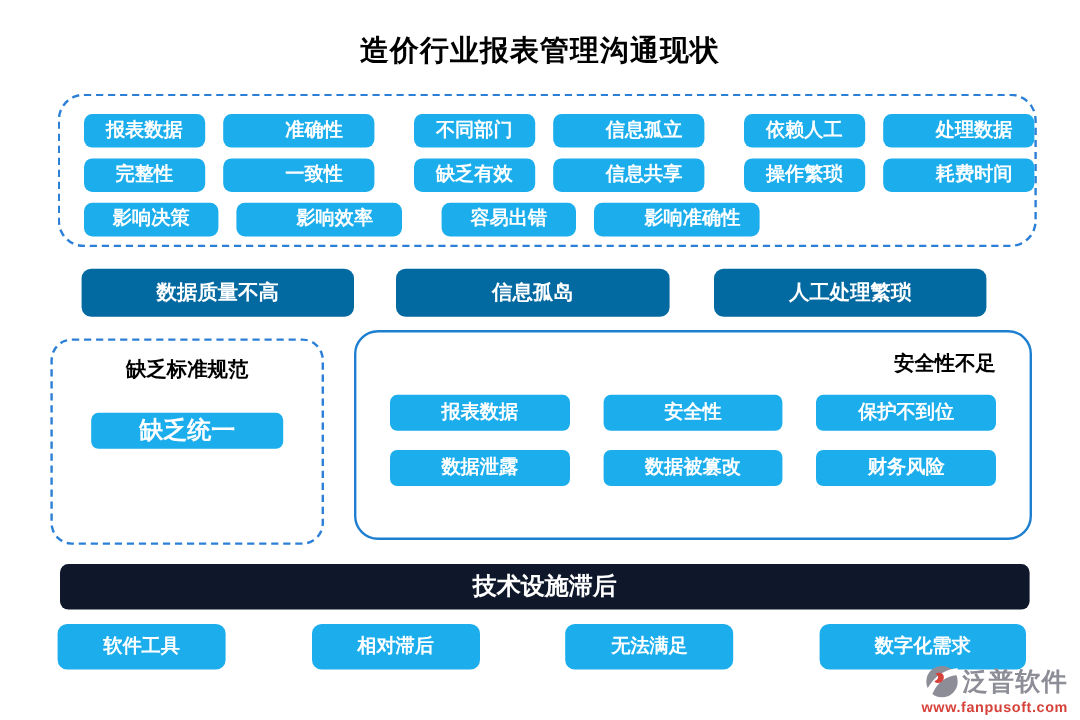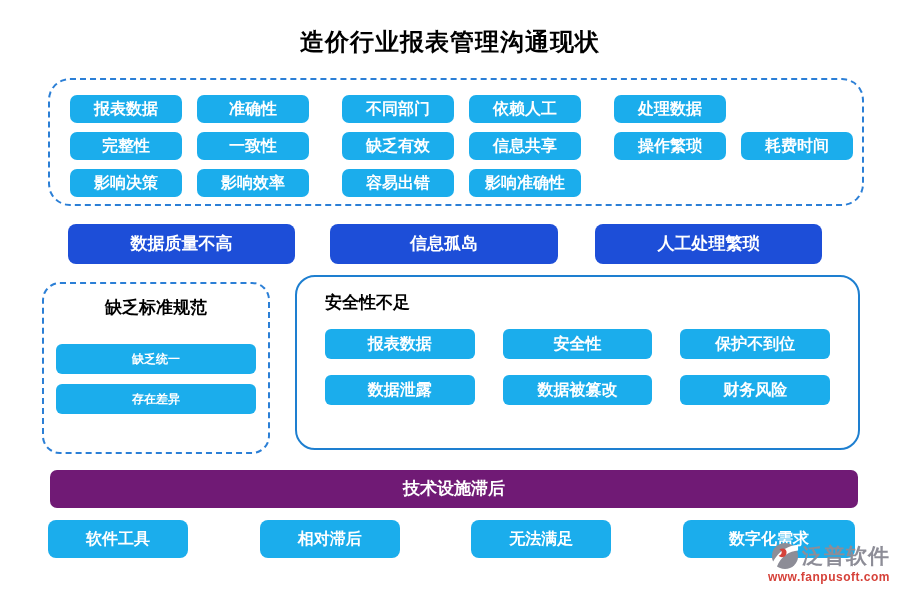--- a/index.html
+++ b/index.html
@@ -10,76 +10,77 @@
     font-size:24px;font-weight:bold;color:#000000;letter-spacing:1px;}
 
   
   .issues-box{position:absolute;left:48px;top:78px;width:816px;height:128px;
     border:2px dashed #2b7fd6;border-radius:22px;box-sizing:border-box;
     padding:15px 0 0 20px;}
   .grid-row{display:flex;margin-bottom:9px;}
   .node{width:112px;height:28px;background:#1badec;border-radius:7px;
     color:#ffffff;font-weight:bold;font-size:16px;line-height:28px;text-align:center;
     margin-right:15px;white-space:nowrap;overflow:hidden;}
-  .grid-row .node:nth-child(2n){margin-right:33px;}
+  .grid-row .node:nth-child(2n){margin-right:33px;padding-left:26px;}
   .grid-row .node:last-child{margin-right:0;}
 
   
-  .summary{position:absolute;top:224px;height:40px;background:#1d4ed8;border-radius:8px;
+  .summary{position:absolute;top:224px;height:40px;background:#0369a1;border-radius:8px;
     color:#fff;font-weight:bold;font-size:17px;line-height:40px;text-align:center;}
   .summary.s1{left:68px;width:227px;}
   .summary.s2{left:330px;width:228px;}
   .summary.s3{left:595px;width:227px;}
 
   
   .standards-box{position:absolute;left:42px;top:282px;width:228px;height:172px;
     border:2px dashed #2b7fd6;border-radius:18px;box-sizing:border-box;
     padding:12px 12px 0 12px;text-align:center;}
   .box-title{font-size:17px;font-weight:bold;color:#000;margin-bottom:25px;}
-  .standards-item{width:200px;height:30px;margin:0 auto 10px auto;background:#1badec;
-    border-radius:6px;color:#fff;font-weight:bold;font-size:12px;line-height:30px;text-align:center;}
+  .standards-item{width:160px;height:30px;margin:0 auto 10px auto;background:#1badec;
+    border-radius:6px;color:#fff;font-weight:bold;font-size:20px;line-height:30px;text-align:center;}
 
   
   .security-box{position:absolute;left:295px;top:275px;width:565px;height:175px;
     border:2px solid #1e7fd0;border-radius:20px;box-sizing:border-box;
     padding:14px 28px 0 28px;}
-  .security-box .box-title{margin-bottom:15px;text-align:left;}
+  .security-box .box-title{margin-bottom:15px;text-align:right;}
   .security-grid{display:grid;grid-template-columns:repeat(3,1fr);column-gap:28px;row-gap:16px;}
   .security-item{height:30px;background:#1badec;border-radius:6px;color:#fff;
     font-weight:bold;font-size:16px;line-height:30px;text-align:center;white-space:nowrap;}
 
   
-  .banner{position:absolute;left:50px;top:470px;width:808px;height:38px;background:#701a75;
-    border-radius:7px;color:#fff;font-weight:bold;font-size:17px;line-height:38px;text-align:center;}
+  .banner{position:absolute;left:50px;top:470px;width:808px;height:38px;background:#0f172a;
+    border-radius:7px;color:#fff;font-weight:bold;font-size:20px;line-height:38px;text-align:center;}
 
   
   .bottom-row{position:absolute;left:48px;top:520px;width:807px;display:flex;
     justify-content:space-between;}
   .bottom-btn{width:140px;height:38px;background:#1badec;border-radius:8px;color:#fff;
     font-weight:bold;font-size:16px;line-height:38px;text-align:center;white-space:nowrap;}
   .bottom-btn.wide{width:172px;}
 
   
-  .logo{position:absolute;right:10px;bottom:16px;text-align:left;}
+  .logo{position:absolute;right:10px;bottom:4px;text-align:left;}
   .logo-top{display:flex;align-items:center;justify-content:flex-end;}
   .logo-name{font-size:21px;font-weight:bold;color:#8d8d97;margin-left:3px;letter-spacing:1px;}
   .logo-url{font-size:12px;font-weight:bold;color:#d6423a;margin-top:0px;letter-spacing:0.5px;}
 </style>
 </head>
 <body>
 
 <div class="canvas">
 
   <div class="page-title">造价行业报表管理沟通现状</div>
 
   <div class="issues-box">
     <div class="grid-row">
       <div class="node">报表数据</div>
       <div class="node">准确性</div>
       <div class="node">不同部门</div>
+      <div class="node">信息孤立</div>
       <div class="node">依赖人工</div>
       <div class="node">处理数据</div>
     </div>
     <div class="grid-row">
       <div class="node">完整性</div>
       <div class="node">一致性</div>
       <div class="node">缺乏有效</div>
       <div class="node">信息共享</div>
       <div class="node">操作繁琐</div>
       <div class="node">耗费时间</div>
@@ -92,21 +93,20 @@
     </div>
   </div>
 
   <div class="summary s1">数据质量不高</div>
   <div class="summary s2">信息孤岛</div>
   <div class="summary s3">人工处理繁琐</div>
 
   <div class="standards-box">
     <div class="box-title">缺乏标准规范</div>
     <div class="standards-item">缺乏统一</div>
-    <div class="standards-item">存在差异</div>
   </div>
 
   <div class="security-box">
     <div class="box-title">安全性不足</div>
     <div class="security-grid">
       <div class="security-item">报表数据</div>
       <div class="security-item">安全性</div>
       <div class="security-item">保护不到位</div>
       <div class="security-item">数据泄露</div>
       <div class="security-item">数据被篡改</div>

